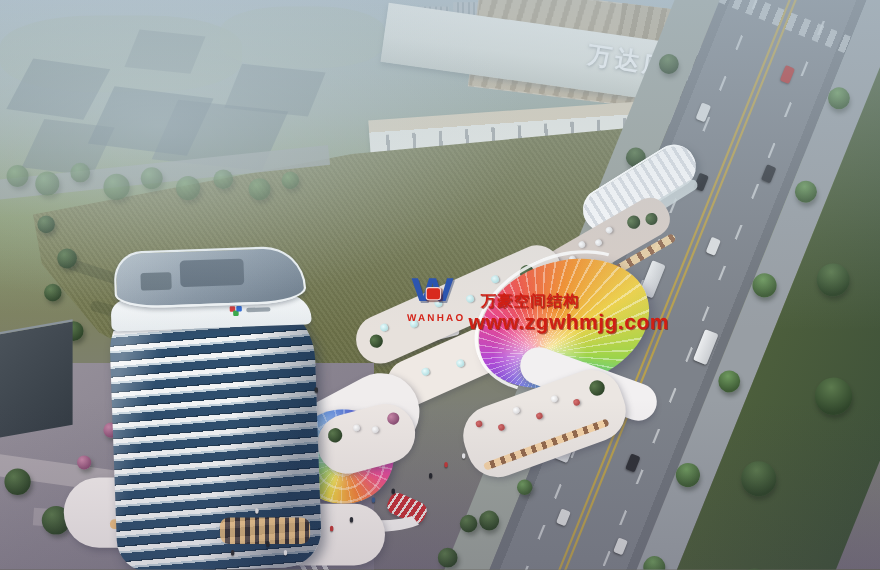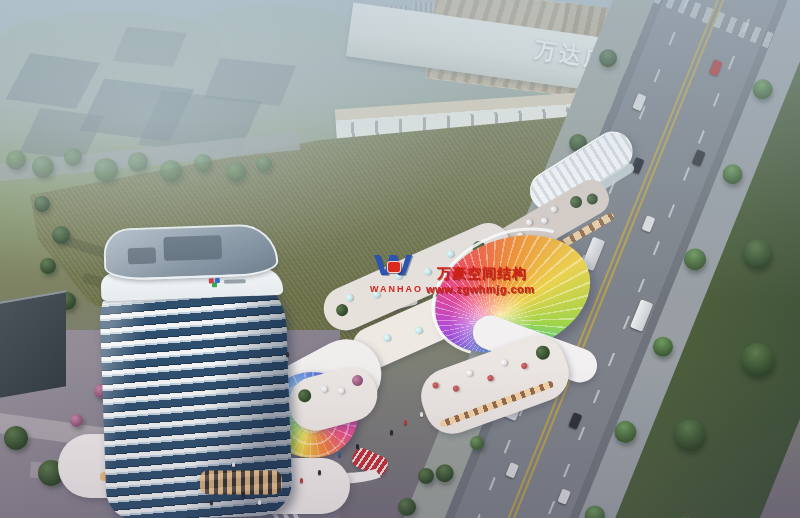--- a/index.html
+++ b/index.html
@@ -297,16 +297,16 @@
       radial-gradient(ellipse 60% 45% at 18% 22%,rgba(200,214,222,.45),rgba(200,214,222,0) 70%),
       linear-gradient(180deg,rgba(176,195,208,.5) 0%,rgba(176,195,208,.3) 22%,rgba(176,195,208,.12) 42%,rgba(176,195,208,0) 58%);"></div>
   <div style="inset:0;pointer-events:none;
     background:linear-gradient(0deg,rgba(58,50,78,.16) 0%,rgba(58,50,78,0) 30%);"></div>
 
   <div style="left:360px;top:248px;width:220px;height:60px;">
     <span style="left:14px;top:2px;font-size:30px;font-weight:800;color:#2c55b0;transform:scaleX(1.35);transform-origin:left top;line-height:1;text-shadow:1px 1px 0 rgba(20,40,90,.4);">W</span>
     <span style="left:27px;top:13px;width:14px;height:12px;background:#d82a1e;border-radius:3px;border:1px solid rgba(255,255,255,.8);box-shadow:1px 1px 1px rgba(80,10,10,.5);"></span>
     <span style="left:10px;top:36px;font-size:9px;font-weight:700;letter-spacing:2px;color:#d42318;">WANHAO</span>
     <span style="left:77px;top:17px;font-size:14px;font-weight:800;letter-spacing:1px;color:#d01f14;white-space:nowrap;text-shadow:1px 1px 0 rgba(125,18,12,.6);">万豪空间结构</span>
-    <span style="left:66px;top:35px;font-size:11px;font-weight:800;letter-spacing:.5px;color:#d01f14;white-space:nowrap;text-shadow:1px 1px 0 rgba(125,18,12,.6);">www.zgwhmjg.com</span>
+    <span style="left:66px;top:35px;font-size:19px;font-weight:800;letter-spacing:.5px;color:#d01f14;white-space:nowrap;text-shadow:1px 1px 0 rgba(125,18,12,.6);">www.zgwhmjg.com</span>
   </div>
 
 </div>
 
 </body></html>

